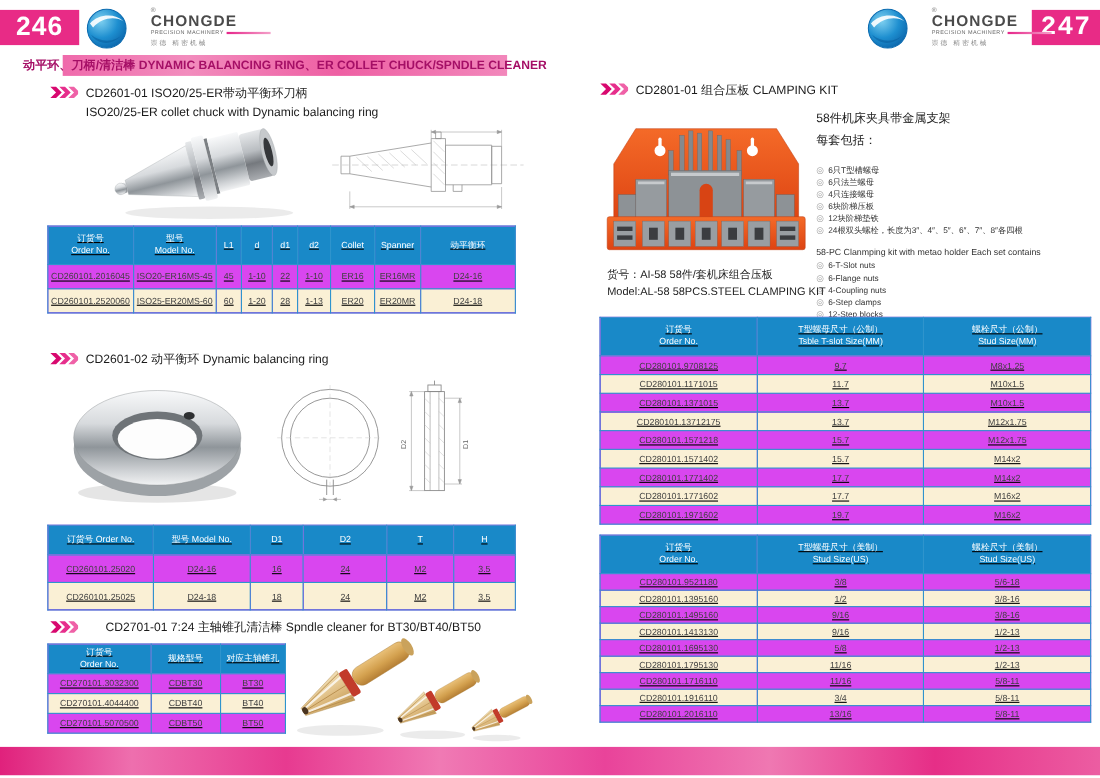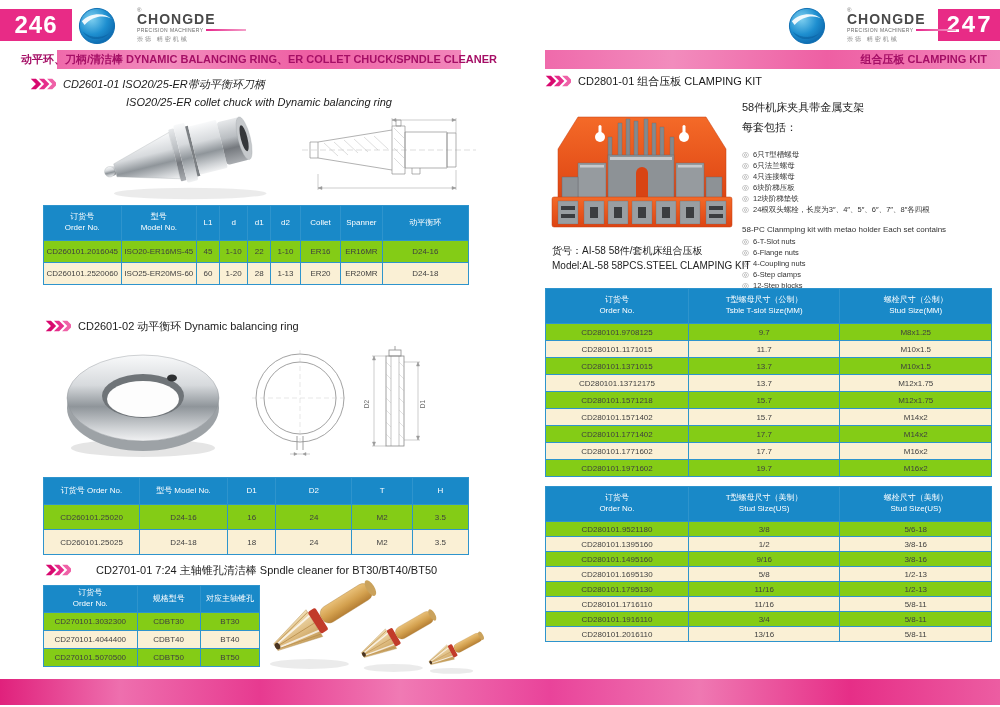--- a/index.html
+++ b/index.html
@@ -26,30 +26,30 @@
 
   
   .titlebar{position:absolute;top:50px;height:19px;display:flex;align-items:center;
     background:linear-gradient(90deg,#ef6aab,#f28cbd 28%,#ee5fa3 62%,#f287bb);
     color:#a50f66;font-weight:bold;font-size:11px;box-sizing:border-box;white-space:nowrap;}
   .tb-left{left:57px;width:404px;justify-content:center;}
   .tb-right{left:545px;width:455px;justify-content:flex-end;padding-right:13px;}
 
   
   .sec-head{position:absolute;display:flex;gap:7px;align-items:flex-start;}
-  .sh1{left:30px;top:77px;font-style:italic;}
+  .sh1{left:45px;top:77px;}
   .sh2{left:45px;top:319px;}
   .sh3{left:45px;top:563px;gap:25px;}
   .sh4{left:545px;top:74px;}
   .chev{width:26px;height:12px;margin-top:1px;flex:none;}
   .h-line{font-size:11px;color:#1b1b1b;white-space:nowrap;}
-  .h-sub{font-size:11px;color:#1b1b1b;margin-left:63px;margin-top:4px;white-space:nowrap;}
-
-  
-  table.tbl{position:absolute;border-collapse:collapse;table-layout:fixed;background:#84cc16;}
+  .h-sub{font-size:11px;color:#1b1b1b;margin-top:4px;white-space:nowrap;}
+
+  
+  table.tbl{position:absolute;border-collapse:collapse;table-layout:fixed;background:#d946ef;text-decoration:underline;}
   .tbl th{background:#1989c8;color:#fff;font-weight:normal;font-size:8px;line-height:1.35;padding:1px 2px;}
   .tbl th,.tbl td{border:1px solid #2e94cd;text-align:center;vertical-align:middle;overflow:hidden;}
   .tbl td{font-size:8px;color:#3f3f3f;padding:0 2px;}
   .tbl tbody tr:nth-child(even) td{background:#faf0d5;}
 
   .t1{left:43px;top:205px;width:426px;}
   .t1 th{height:32px;}
   .t1 td{height:21px;}
   .t1 th:nth-child(1){width:19%}.t1 th:nth-child(2){width:18.5%}.t1 th:nth-child(3){width:4.7%}
   .t1 th:nth-child(4){width:6.3%}.t1 th:nth-child(5){width:4.7%}.t1 th:nth-child(6){width:6.6%}
@@ -407,23 +407,20 @@
       <span class="brand-reg">®</span>
       <div class="brand-name">CHONGDE</div>
       <div class="brand-tag">
         <span class="brand-tag-text">PRECISION MACHINERY</span>
         <span class="tagline-line"></span>
       </div>
       <div class="brand-cn">崇德 精密机械</div>
     </div>
   </div>
 
-  <div class="titlebar tb-right">
-    <span>组合压板  CLAMPING KIT</span>
-  </div>
 
   <div class="sec-head sh4">
     <svg class="chev" viewBox="0 0 35 14">
       <path d="M1,0 h7 l7,7 -7,7 h-7 l7,-7 z" fill="#d8086f"></path>
       <path d="M12,0 h7 l7,7 -7,7 h-7 l7,-7 z" fill="#e62e8c"></path>
       <path d="M23,0 h7 l7,7 -7,7 h-7 l7,-7 z" fill="#ef61a7"></path>
     </svg>
     <div class="h-line">CD2801-01 组合压板  CLAMPING KIT</div>
   </div>
 
@@ -614,20 +611,25 @@
           <td>CD280101.1395160</td>
           <td>1/2</td>
           <td>3/8-16</td>
         </tr>
         <tr>
           <td>CD280101.1495160</td>
           <td>9/16</td>
           <td>3/8-16</td>
         </tr>
         <tr>
+          <td>CD280101.1413130</td>
+          <td>9/16</td>
+          <td>1/2-13</td>
+        </tr>
+        <tr>
           <td>CD280101.1695130</td>
           <td>5/8</td>
           <td>1/2-13</td>
         </tr>
         <tr>
           <td>CD280101.1795130</td>
           <td>11/16</td>
           <td>1/2-13</td>
         </tr>
         <tr>

